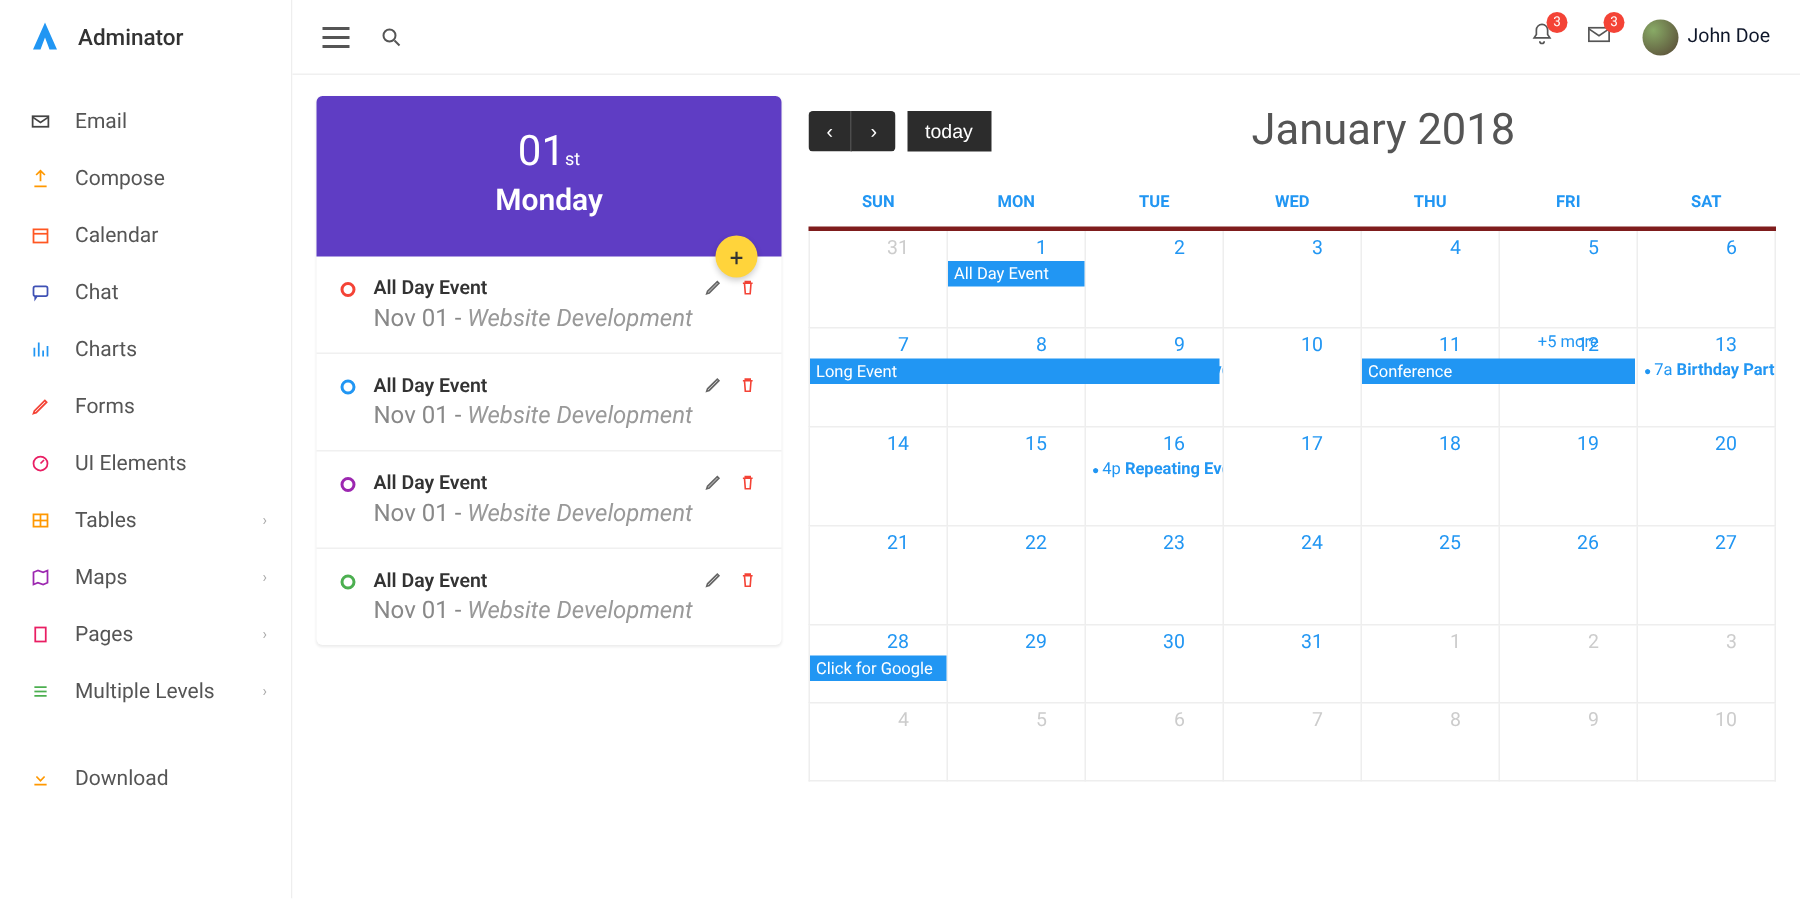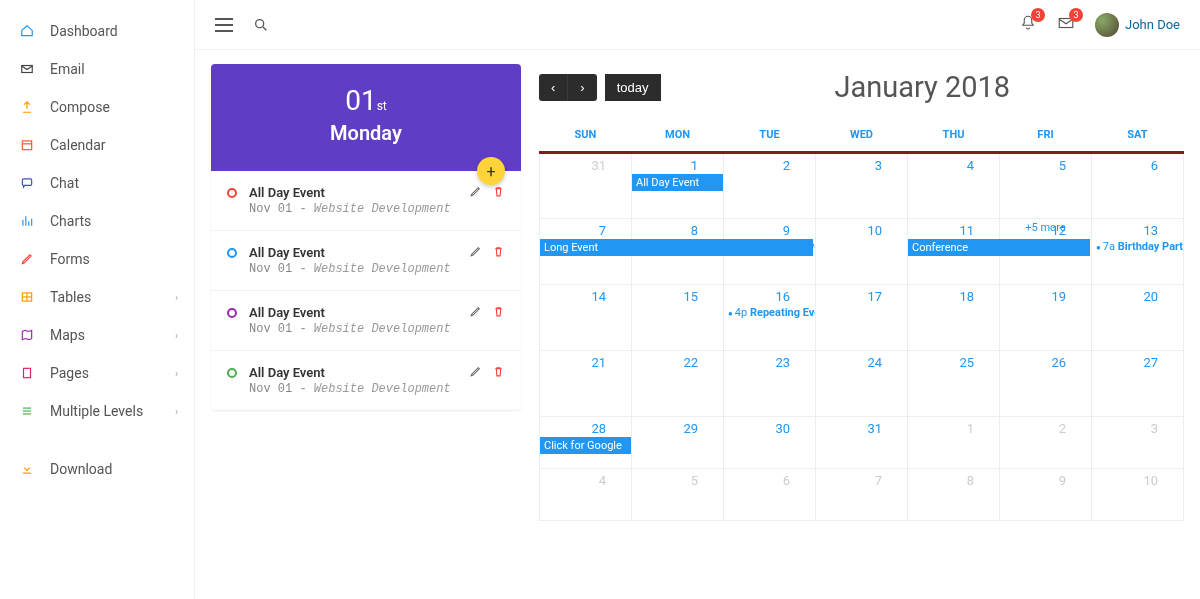--- a/index.html
+++ b/index.html
@@ -17,36 +17,36 @@
 .main { flex: 1; display: flex; flex-direction: column; background: #fff; }
 .topbar { height: 50px; border-bottom: 1px solid #f0f0f0; display: flex; align-items: center; padding: 0 20px; }
 .topbar-left { display: flex; align-items: center; gap: 20px; }
 .topbar-right { margin-left: auto; display: flex; align-items: center; gap: 20px; }
 .hamburger { width: 18px; height: 14px; display: flex; flex-direction: column; justify-content: space-between; }
 .hamburger span { height: 2px; background: #555; }
 .search-ico, .bell-ico, .mail-ico { color: #555; }
 .icon-badge { position: relative; }
 .badge { position: absolute; top: -6px; right: -8px; background: #f44336; color: #fff; font-size: 9px; border-radius: 50%; min-width: 14px; height: 14px; display: flex; align-items: center; justify-content: center; padding: 0 3px; }
 .avatar { width: 24px; height: 24px; border-radius: 50%; background: radial-gradient(circle at 30% 30%, #8a6, #543); margin-right: 6px; }
-.username { font-size: 13px; color: #0369a1; }
+.username { font-size: 13px; color: #0f172a; }
 .content { flex: 1; display: flex; gap: 18px; padding: 14px 16px; overflow: hidden; }
 .left-col { width: 310px; }
 .day-card { background: #fff; border-radius: 4px; box-shadow: 0 1px 2px rgba(0,0,0,0.08); overflow: visible; }
 .day-header { background: #5f3dc4; color: #fff; padding: 20px 10px 26px; text-align: center; position: relative; border-radius: 4px 4px 0 0; }
 .day-num { font-size: 28px; font-weight: 400; }
 .day-suffix { font-size: 12px; vertical-align: baseline; }
 .day-name { font-size: 20px; font-weight: 600; margin-top: 4px; }
 .fab { position: absolute; right: 16px; bottom: -14px; width: 28px; height: 28px; border-radius: 50%; background: #ffd43b; color: #333; display: flex; align-items: center; justify-content: center; font-size: 16px; box-shadow: 0 2px 4px rgba(0,0,0,0.2); cursor: pointer; }
 .event-list { }
 .event-item { display: flex; align-items: flex-start; padding: 14px 16px; border-bottom: 1px solid #f0f0f0; }
 .event-item:last-child { border-bottom: none; }
 .event-dot { width: 10px; height: 10px; border: 2px solid; border-radius: 50%; margin-right: 12px; margin-top: 3px; flex-shrink: 0; }
 .event-body { flex: 1; }
 .event-title { font-size: 13px; font-weight: 600; color: #333; }
-.event-sub { font-size: 12px; color: #888; margin-top: 2px; font-family: Liberation Mono, monospace; }
+.event-sub { font-size: 16px; color: #888; margin-top: 2px; }
 .event-sub i { font-style: italic; color: #999; }
 .event-actions { display: flex; gap: 10px; align-items: center; }
 .act-edit { color: #666; cursor: pointer; }
 .act-del { color: #f44336; cursor: pointer; }
 .right-col { flex: 1; background: #fff; }
 .cal-toolbar { display: flex; align-items: center; padding: 6px 0 14px; }
 .cal-left, .cal-right { display: flex; gap: 8px; }
 .cal-center { flex: 1; text-align: center; font-size: 29px; color: #555; }
 .btn-group { display: flex; border-radius: 3px; overflow: hidden; }
 .btn { background: #2c2c2c; color: #fff; border: none; padding: 6px 12px; font-size: 13px; cursor: pointer; }
@@ -63,29 +63,27 @@
 .ev-bar.span3 { width: 300%; position: relative; z-index: 2; }
 .ev-link { font-size: 11px; color: #2196f3; padding: 1px 4px; white-space: nowrap; overflow: hidden; display: block; margin-top: 2px; }
 .ev-link::before { content: "● "; color: #2196f3; font-size: 8px; }
 .more-link { font-size: 11px; color: #2196f3; text-align: center; display: block; margin-top: 2px; }
 </style>
 </head>
 <body>
 
 <div class="app">
   <aside class="sidebar">
+    <div class="logo-area">
+      <svg class="logo-svg" viewBox="0 0 24 24">
+          <path fill="#2196f3" d="M12 2 L20 20 L15 20 L12 12 L9 20 L4 20 Z"></path>
+        </svg>
+      <span class="logo-text">Adminator</span>
+    </div>
     <ul class="nav" id="nav">
-        <li class="nav-item">
-          <span class="ico">
-            <svg width="14" height="14" viewBox="0 0 24 24">
-              <path fill="none" stroke="#2196f3" stroke-width="2" d="M3 11l9-8 9 8v9H3z"></path>
-            </svg>
-          </span>
-          <span>Dashboard</span>
-        </li>
         <li class="nav-item">
           <span class="ico">
             <svg width="14" height="14" viewBox="0 0 24 24">
               <rect x="3" y="6" width="18" height="12" fill="none" stroke="#444" stroke-width="2"></rect>
               <path d="M3 7l9 6 9-6" fill="none" stroke="#444" stroke-width="2"></path>
             </svg>
           </span>
           <span>Email</span>
         </li>
         <li class="nav-item">
@@ -122,20 +120,29 @@
           </span>
           <span>Charts</span>
         </li>
         <li class="nav-item">
           <span class="ico">
             <svg width="14" height="14" viewBox="0 0 24 24">
               <path fill="none" stroke="#f44336" stroke-width="2" d="M4 20l3-1L19 7l-2-2L5 17z"></path>
             </svg>
           </span>
           <span>Forms</span>
+        </li>
+        <li class="nav-item">
+          <span class="ico">
+            <svg width="14" height="14" viewBox="0 0 24 24">
+              <circle cx="12" cy="12" r="8" fill="none" stroke="#e91e63" stroke-width="2"></circle>
+              <line x1="12" y1="12" x2="16" y2="8" stroke="#e91e63" stroke-width="2"></line>
+            </svg>
+          </span>
+          <span>UI Elements</span>
         </li>
         <li class="nav-item">
           <span class="ico">
             <svg width="14" height="14" viewBox="0 0 24 24">
               <rect x="4" y="5" width="16" height="14" fill="none" stroke="#ff9800" stroke-width="2"></rect>
               <line x1="4" y1="12" x2="20" y2="12" stroke="#ff9800" stroke-width="2"></line>
               <line x1="12" y1="5" x2="12" y2="19" stroke="#ff9800" stroke-width="2"></line>
             </svg>
           </span>
           <span>Tables</span>

